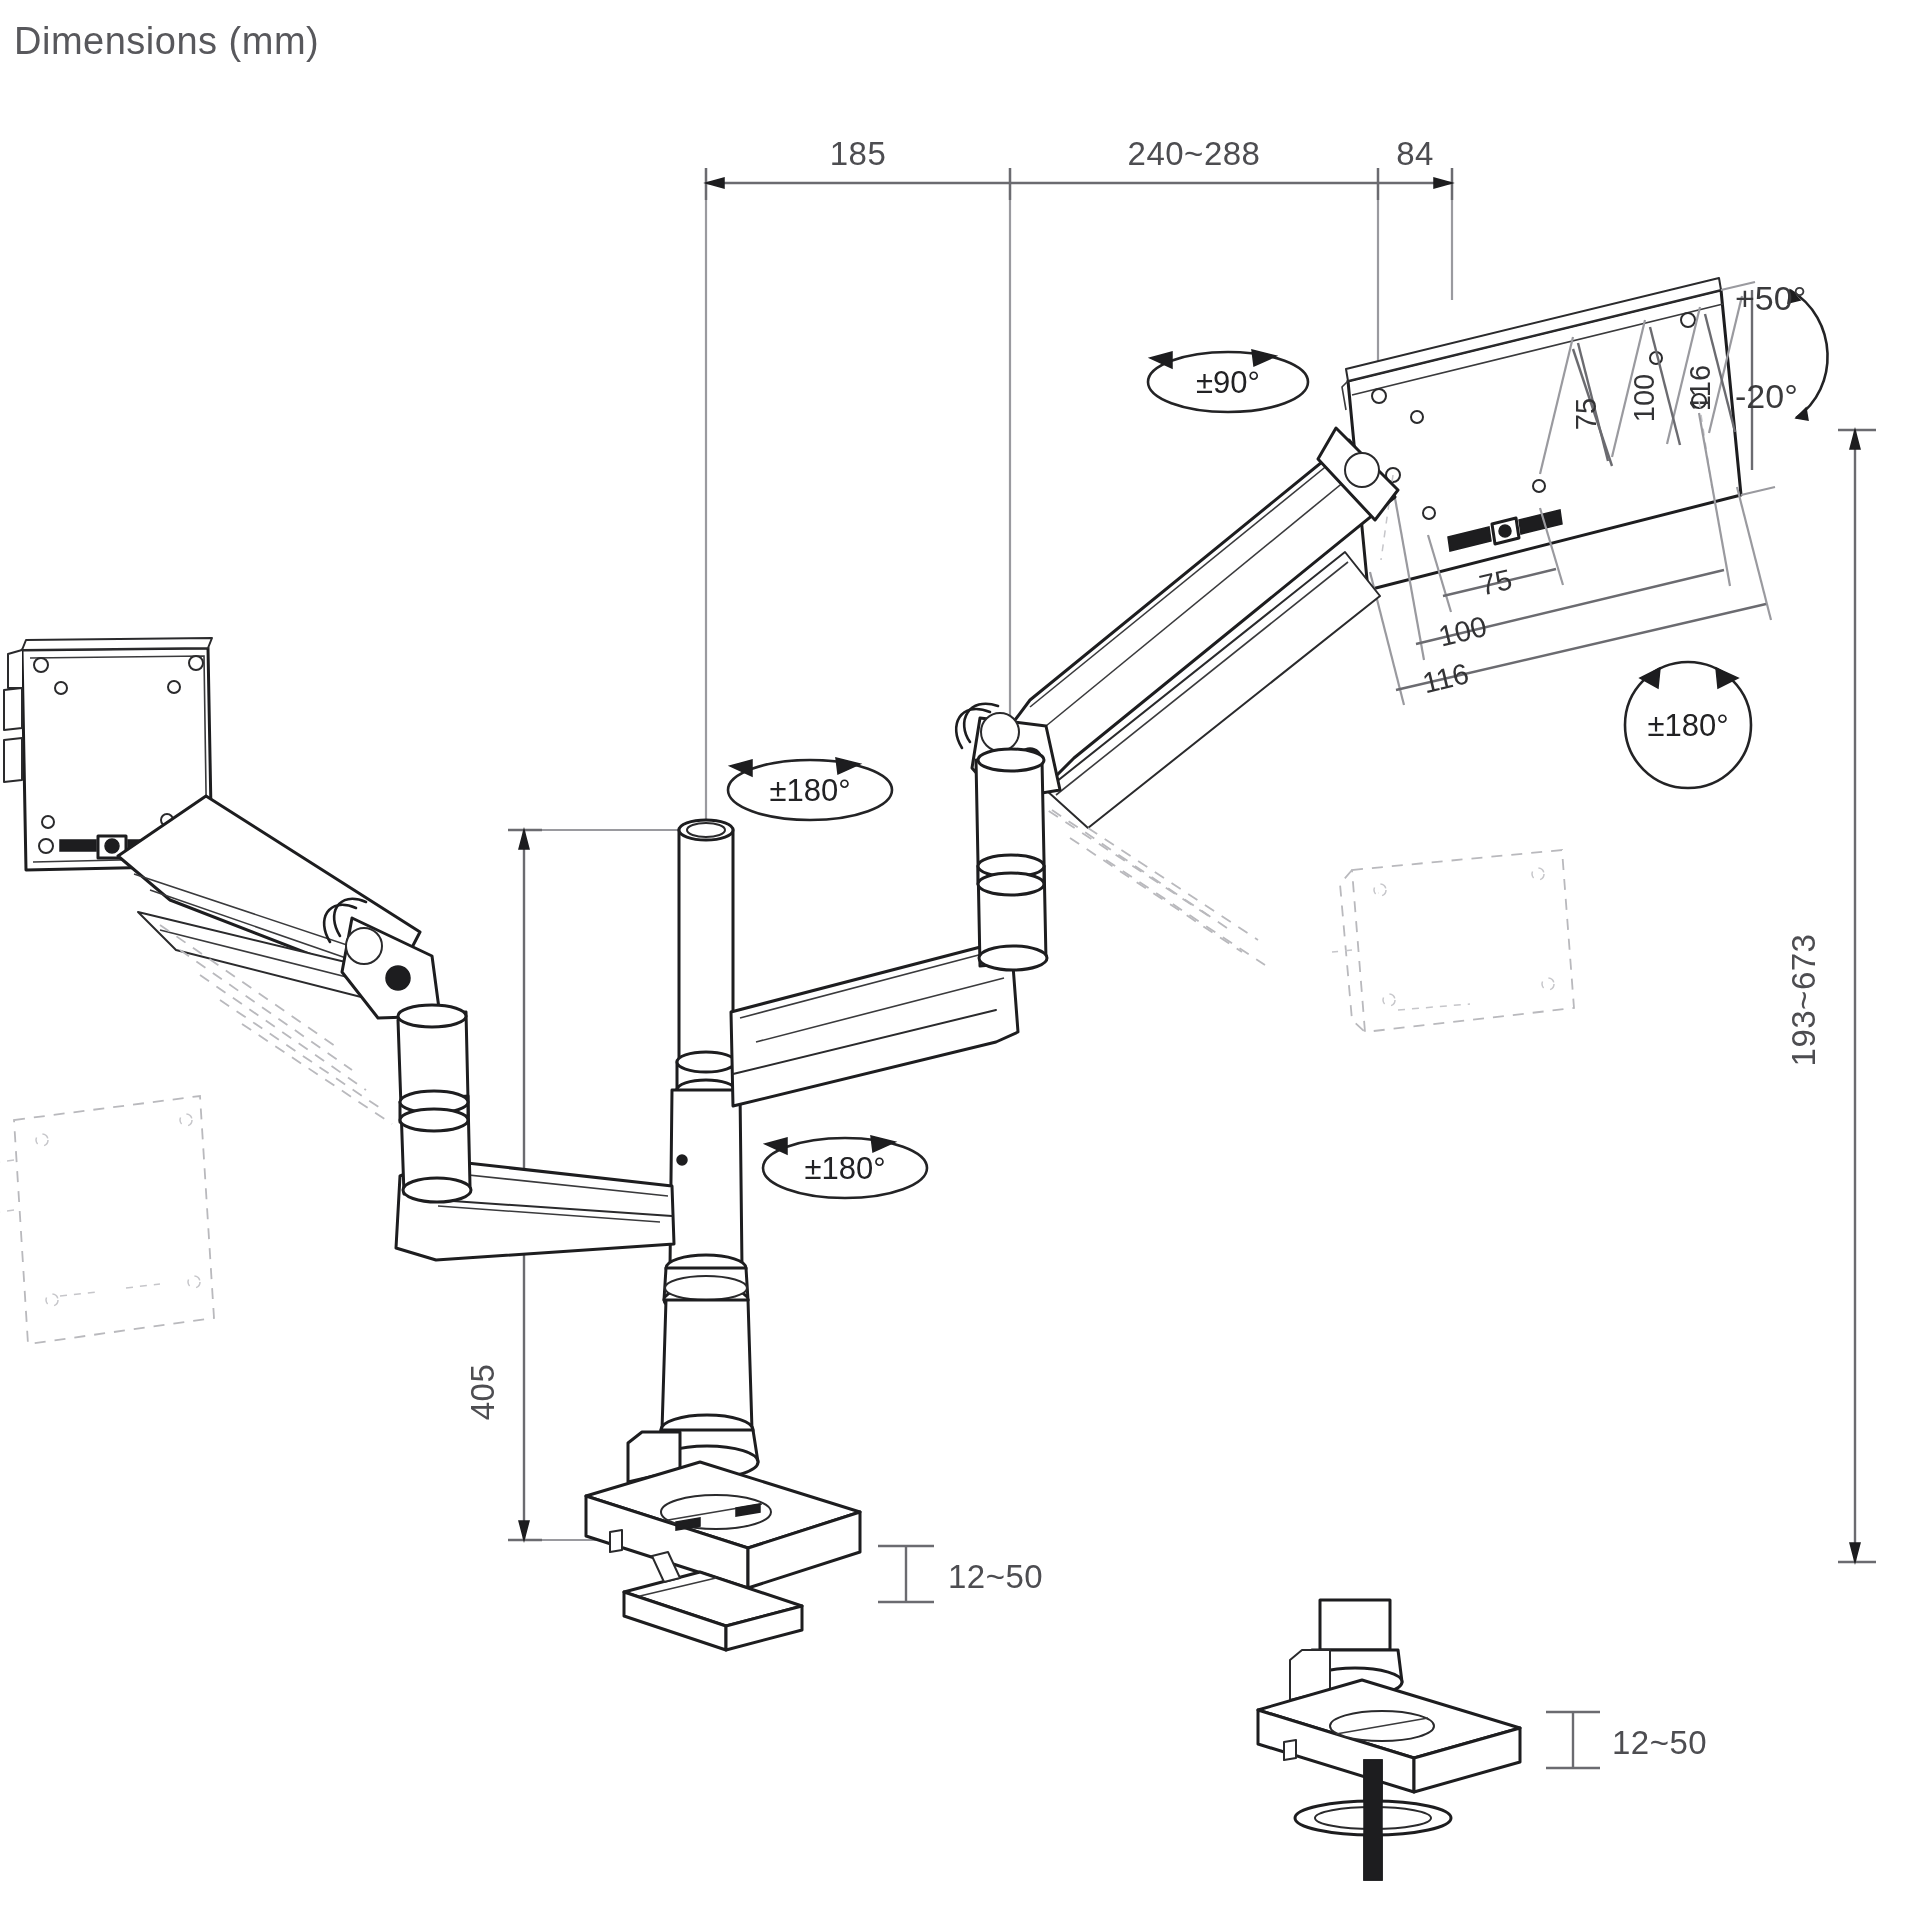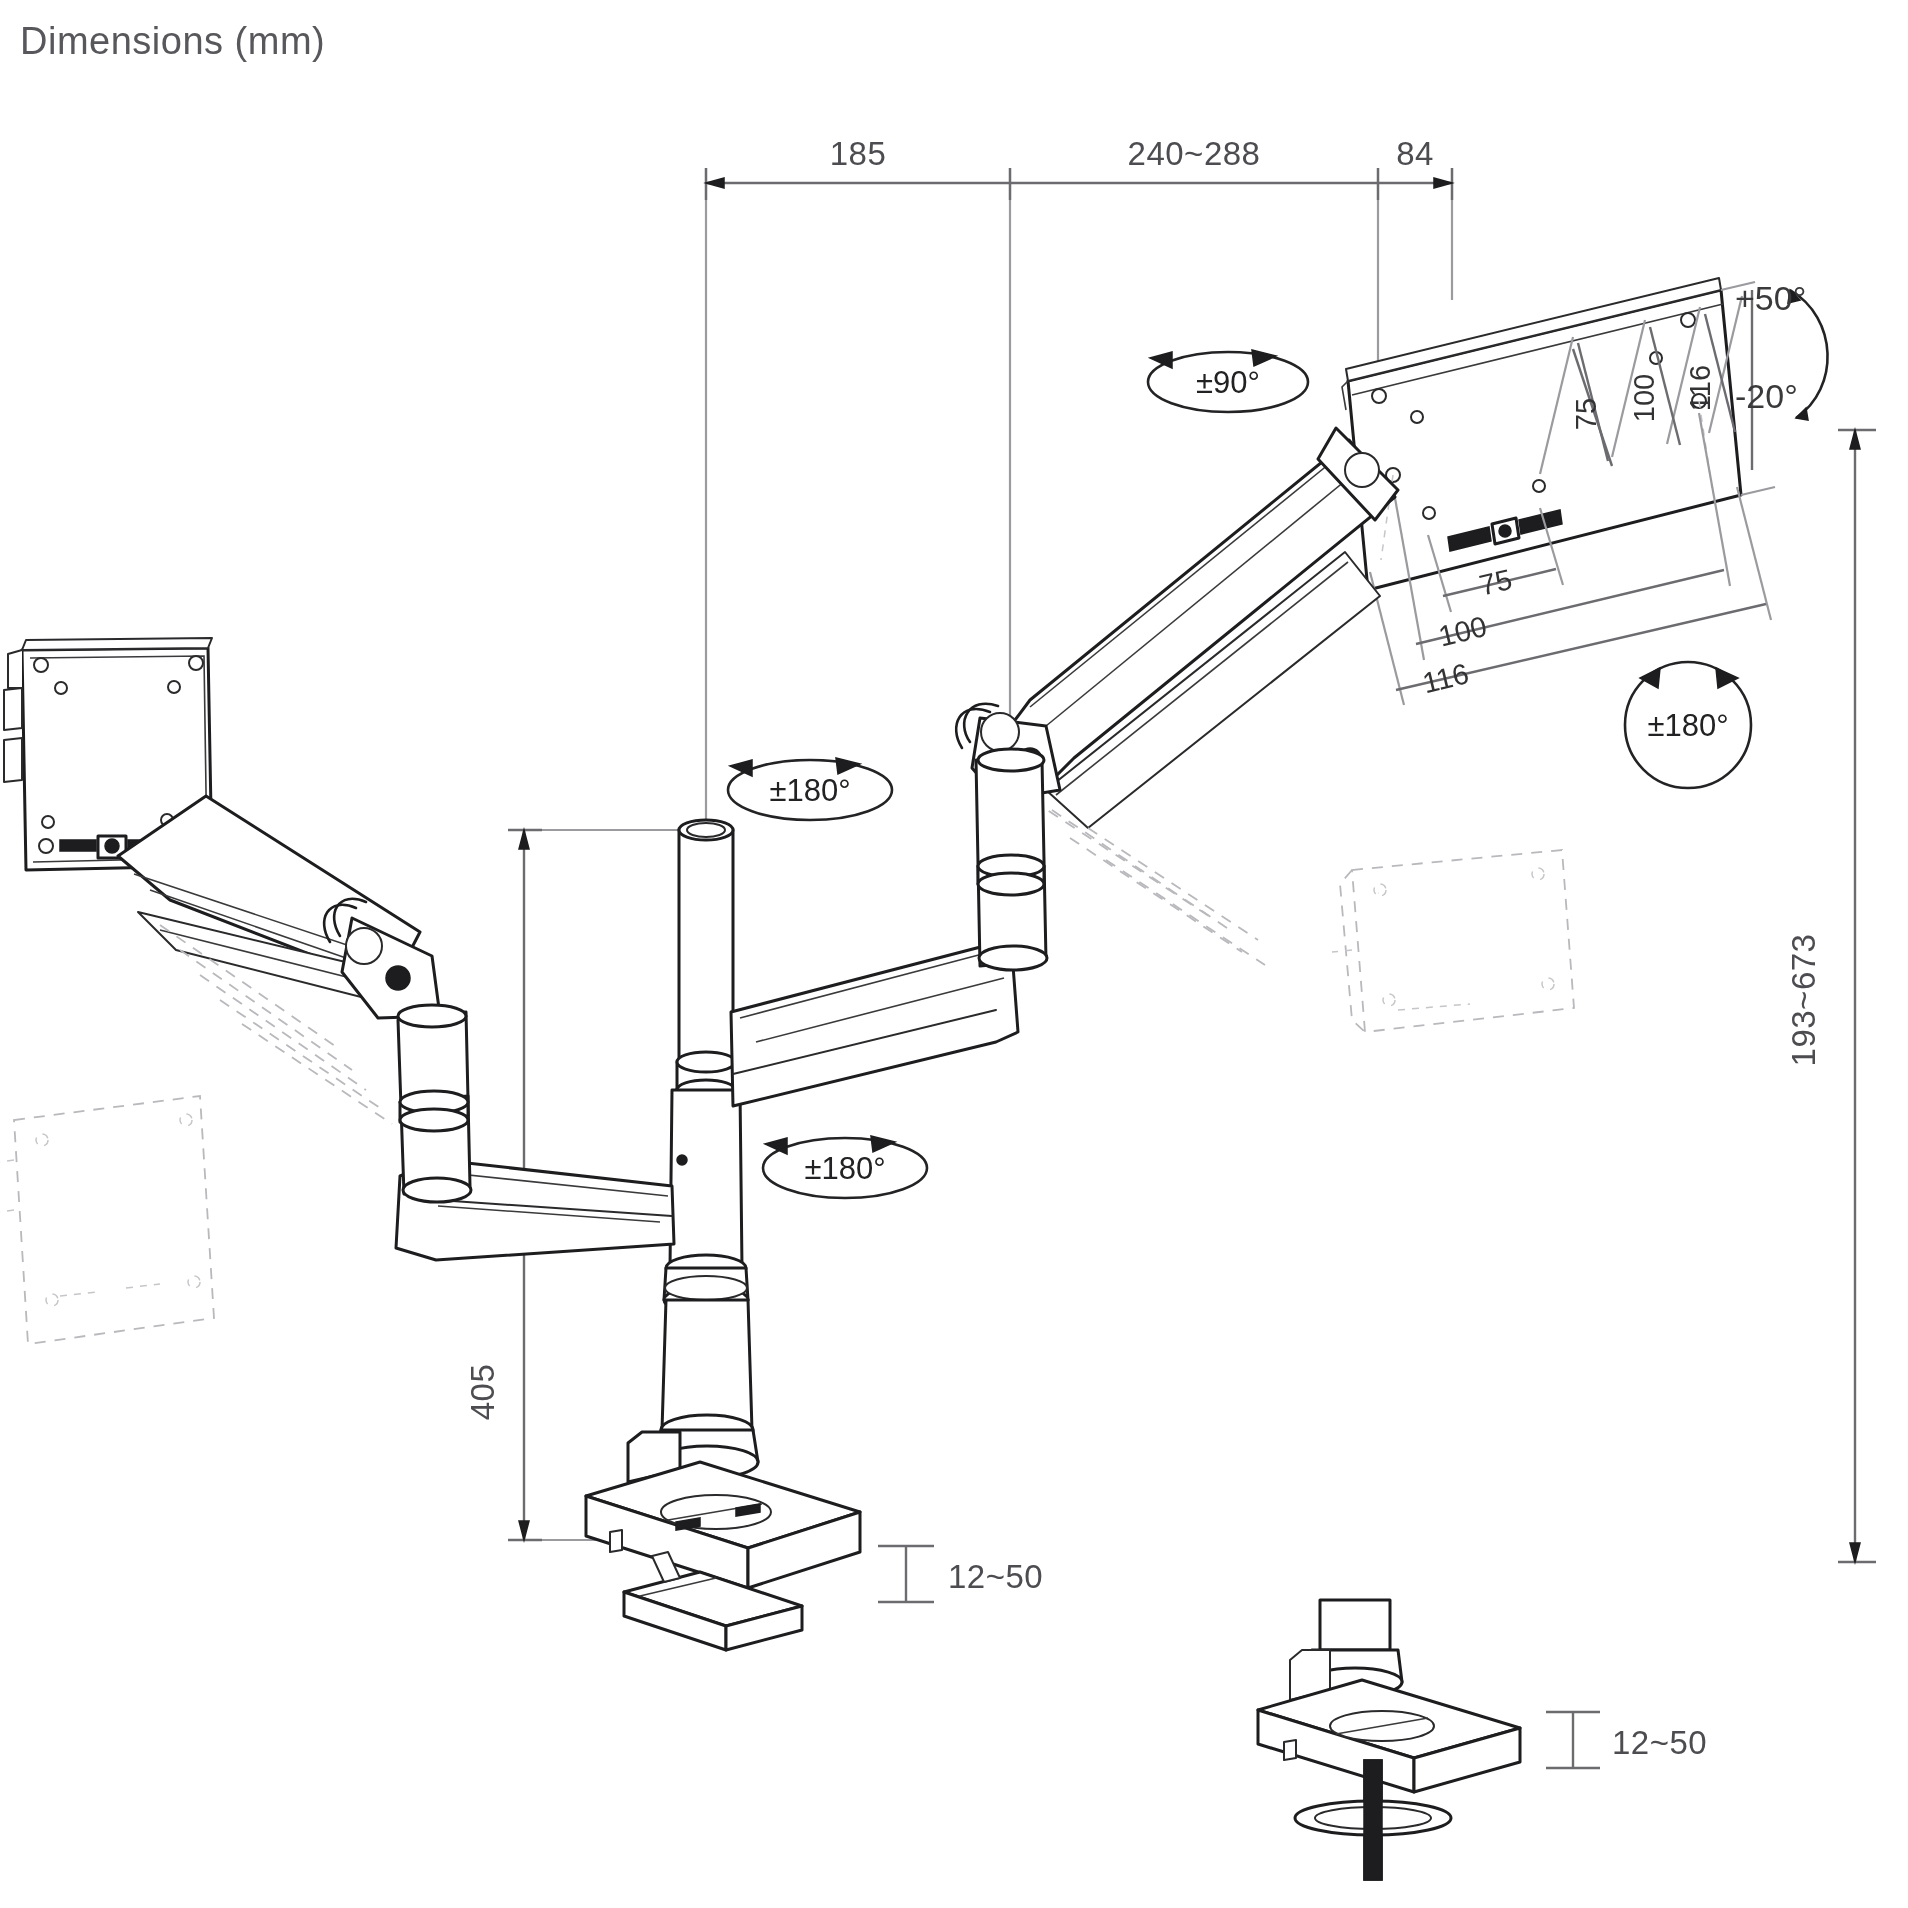--- a/index.html
+++ b/index.html
@@ -10,21 +10,21 @@
   #page {
     position: relative;
     width: 1908px;
     height: 1908px;
     background: #ffffff;
     font-family: "Liberation Sans", sans-serif;
     overflow: hidden;
   }
   #title {
     position: absolute;
-    left: 20px;
+    left: 14px;
     top: 20px;
     font-size: 38px;
     color: #58585c;
     letter-spacing: 0.5px;
     font-family: "Liberation Sans", sans-serif;
   }
   svg#drawing {
     position: absolute;
     left: 0;
     top: 0;

